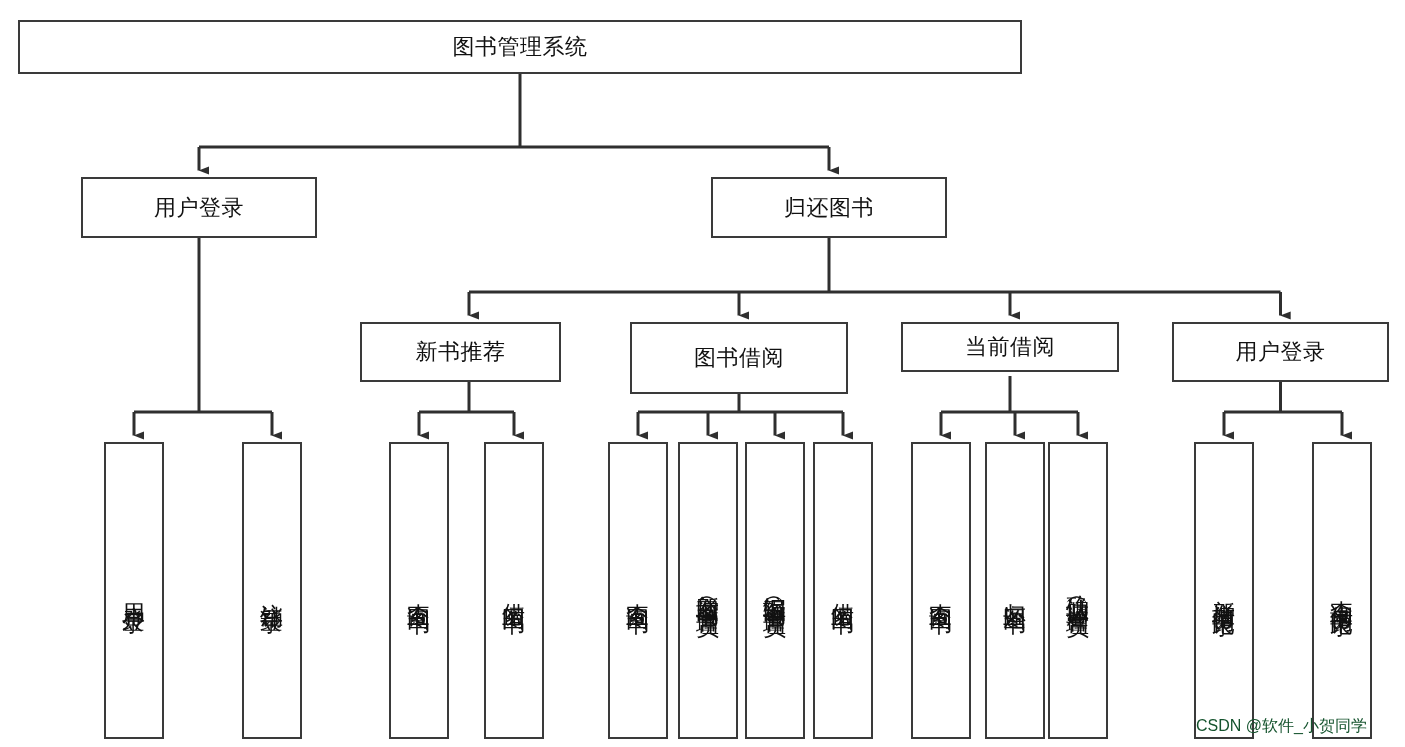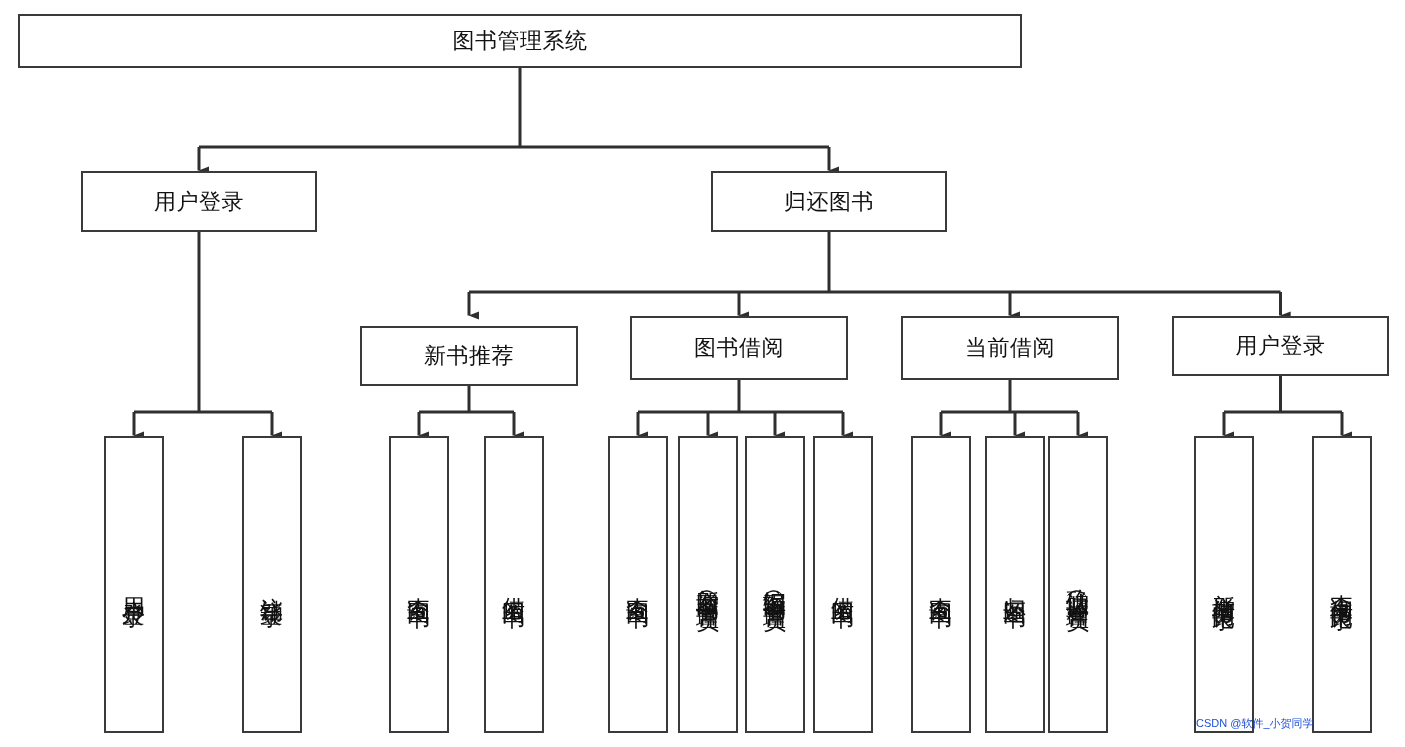--- a/index.html
+++ b/index.html
@@ -28,20 +28,21 @@
   .node {
     position: absolute;
     box-sizing: border-box;
     background: #ffffff;
     border: 2.5px solid #3a3a3a;
     display: flex;
     align-items: center;
     justify-content: center;
     color: #111111;
     z-index: 2;
+    margin-top: 6px;
   }
   .node .label {
     display: block;
     text-align: center;
     line-height: 1.18;
     letter-spacing: 0.5px;
   }
   .node.horizontal .label {
     font-size: 22px;
     white-space: nowrap;
@@ -53,22 +54,22 @@
   .node.vertical .label {
     writing-mode: vertical-rl;
     text-orientation: upright;
     font-size: 23px;
     line-height: 1.05;
     letter-spacing: 3px;
     white-space: nowrap;
   }
   #watermark {
     position: absolute;
-    font-size: 11px;
-    color: #1d4ed8;
+    font-size: 16px;
+    color: #14532d;
     white-space: nowrap;
     z-index: 5;
     pointer-events: none;
   }
 </style>
 </head>
 <body>
 
 <div id="canvas">
 
@@ -119,27 +120,27 @@
     <span class="label">图书管理系统</span>
   </div>
 
   <div class="node horizontal" style="left: 81px; top: 171px; width: 236px; height: 61px;">
     <span class="label">用户登录</span>
   </div>
   <div class="node horizontal" style="left: 711px; top: 171px; width: 236px; height: 61px;">
     <span class="label">归还图书</span>
   </div>
 
-  <div class="node horizontal" style="left: 360px; top: 326px; width: 218px; height: 60px;">
+  <div class="node horizontal" style="left: 360px; top: 316px; width: 201px; height: 60px;">
     <span class="label">新书推荐</span>
   </div>
-  <div class="node horizontal" style="left: 630px; top: 316px; width: 218px; height: 64px;">
+  <div class="node horizontal" style="left: 630px; top: 316px; width: 218px; height: 72px;">
     <span class="label">图书借阅</span>
   </div>
-  <div class="node horizontal" style="left: 901px; top: 316px; width: 218px; height: 64px; justify-content: center;">
+  <div class="node horizontal" style="left: 901px; top: 316px; width: 218px; height: 50px; justify-content: center;">
     <span class="label">当前借阅</span>
   </div>
   <div class="node horizontal" style="left: 1172px; top: 316px; width: 217px; height: 60px;">
     <span class="label">用户登录</span>
   </div>
 
   <div class="node vertical" style="left: 104px; top: 436px; width: 60px; height: 297px;">
     <span class="label">用户登录</span>
   </div>
   <div class="node vertical" style="left: 242px; top: 436px; width: 60px; height: 297px;">

